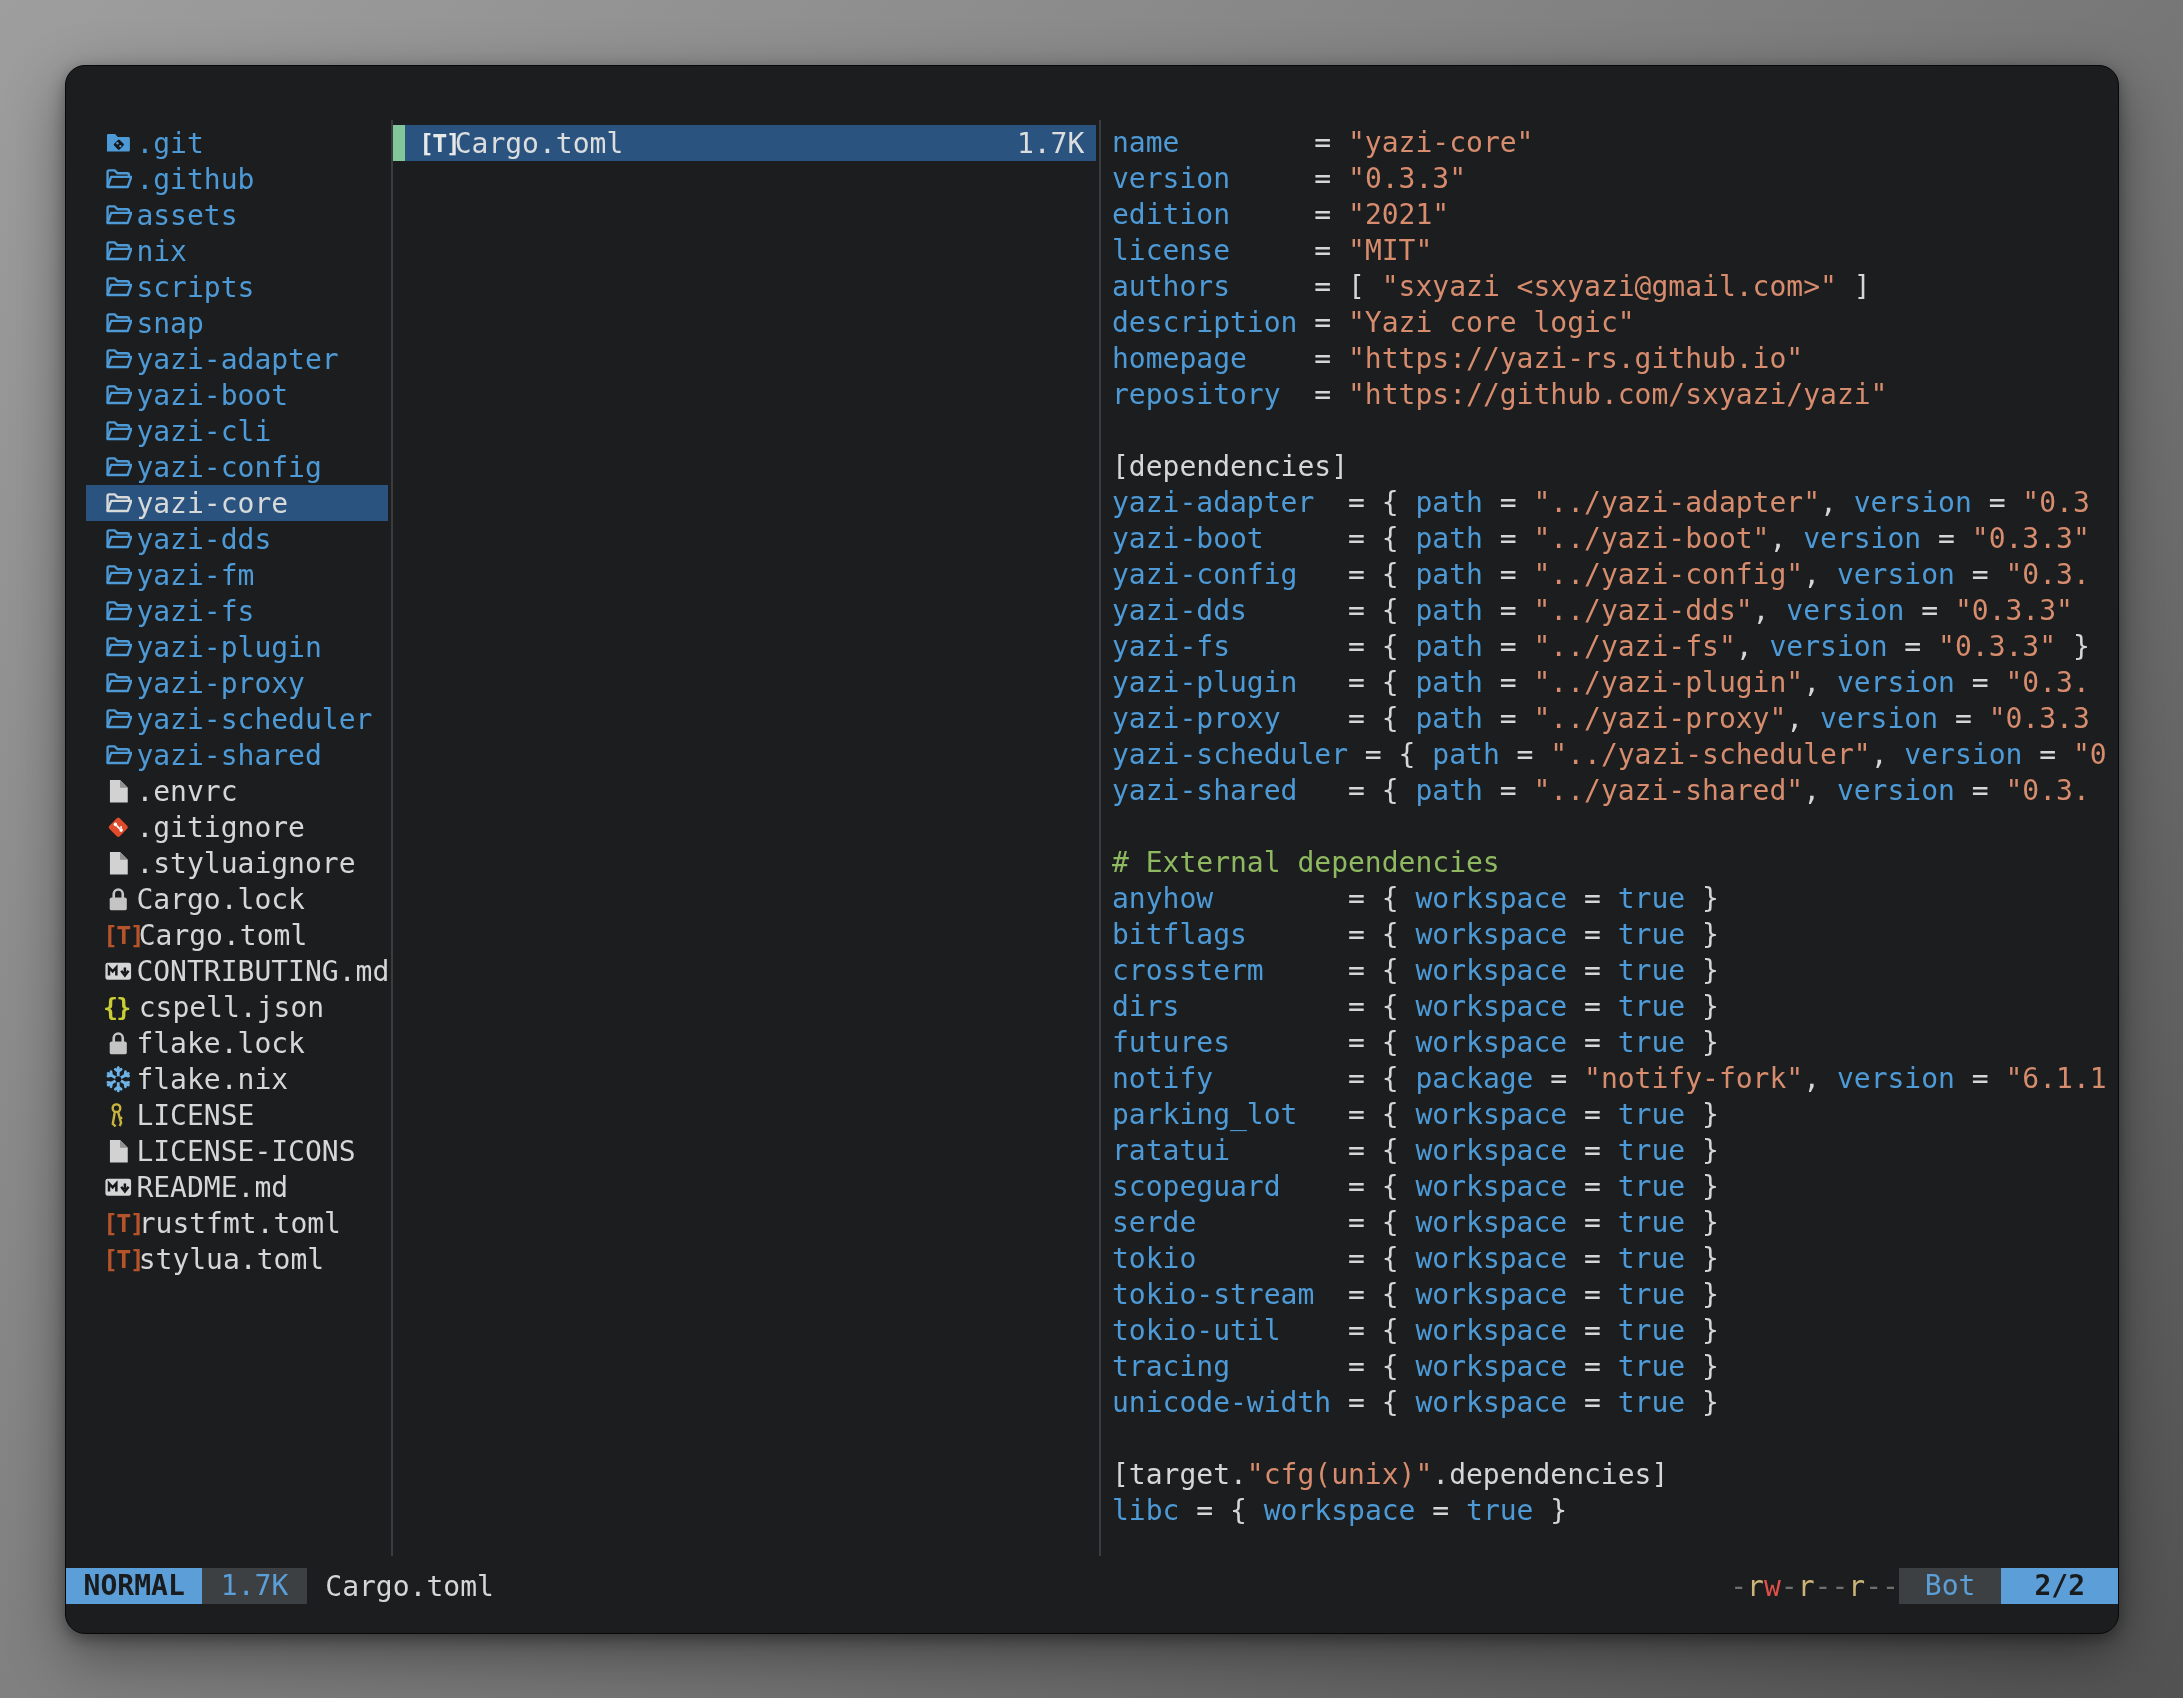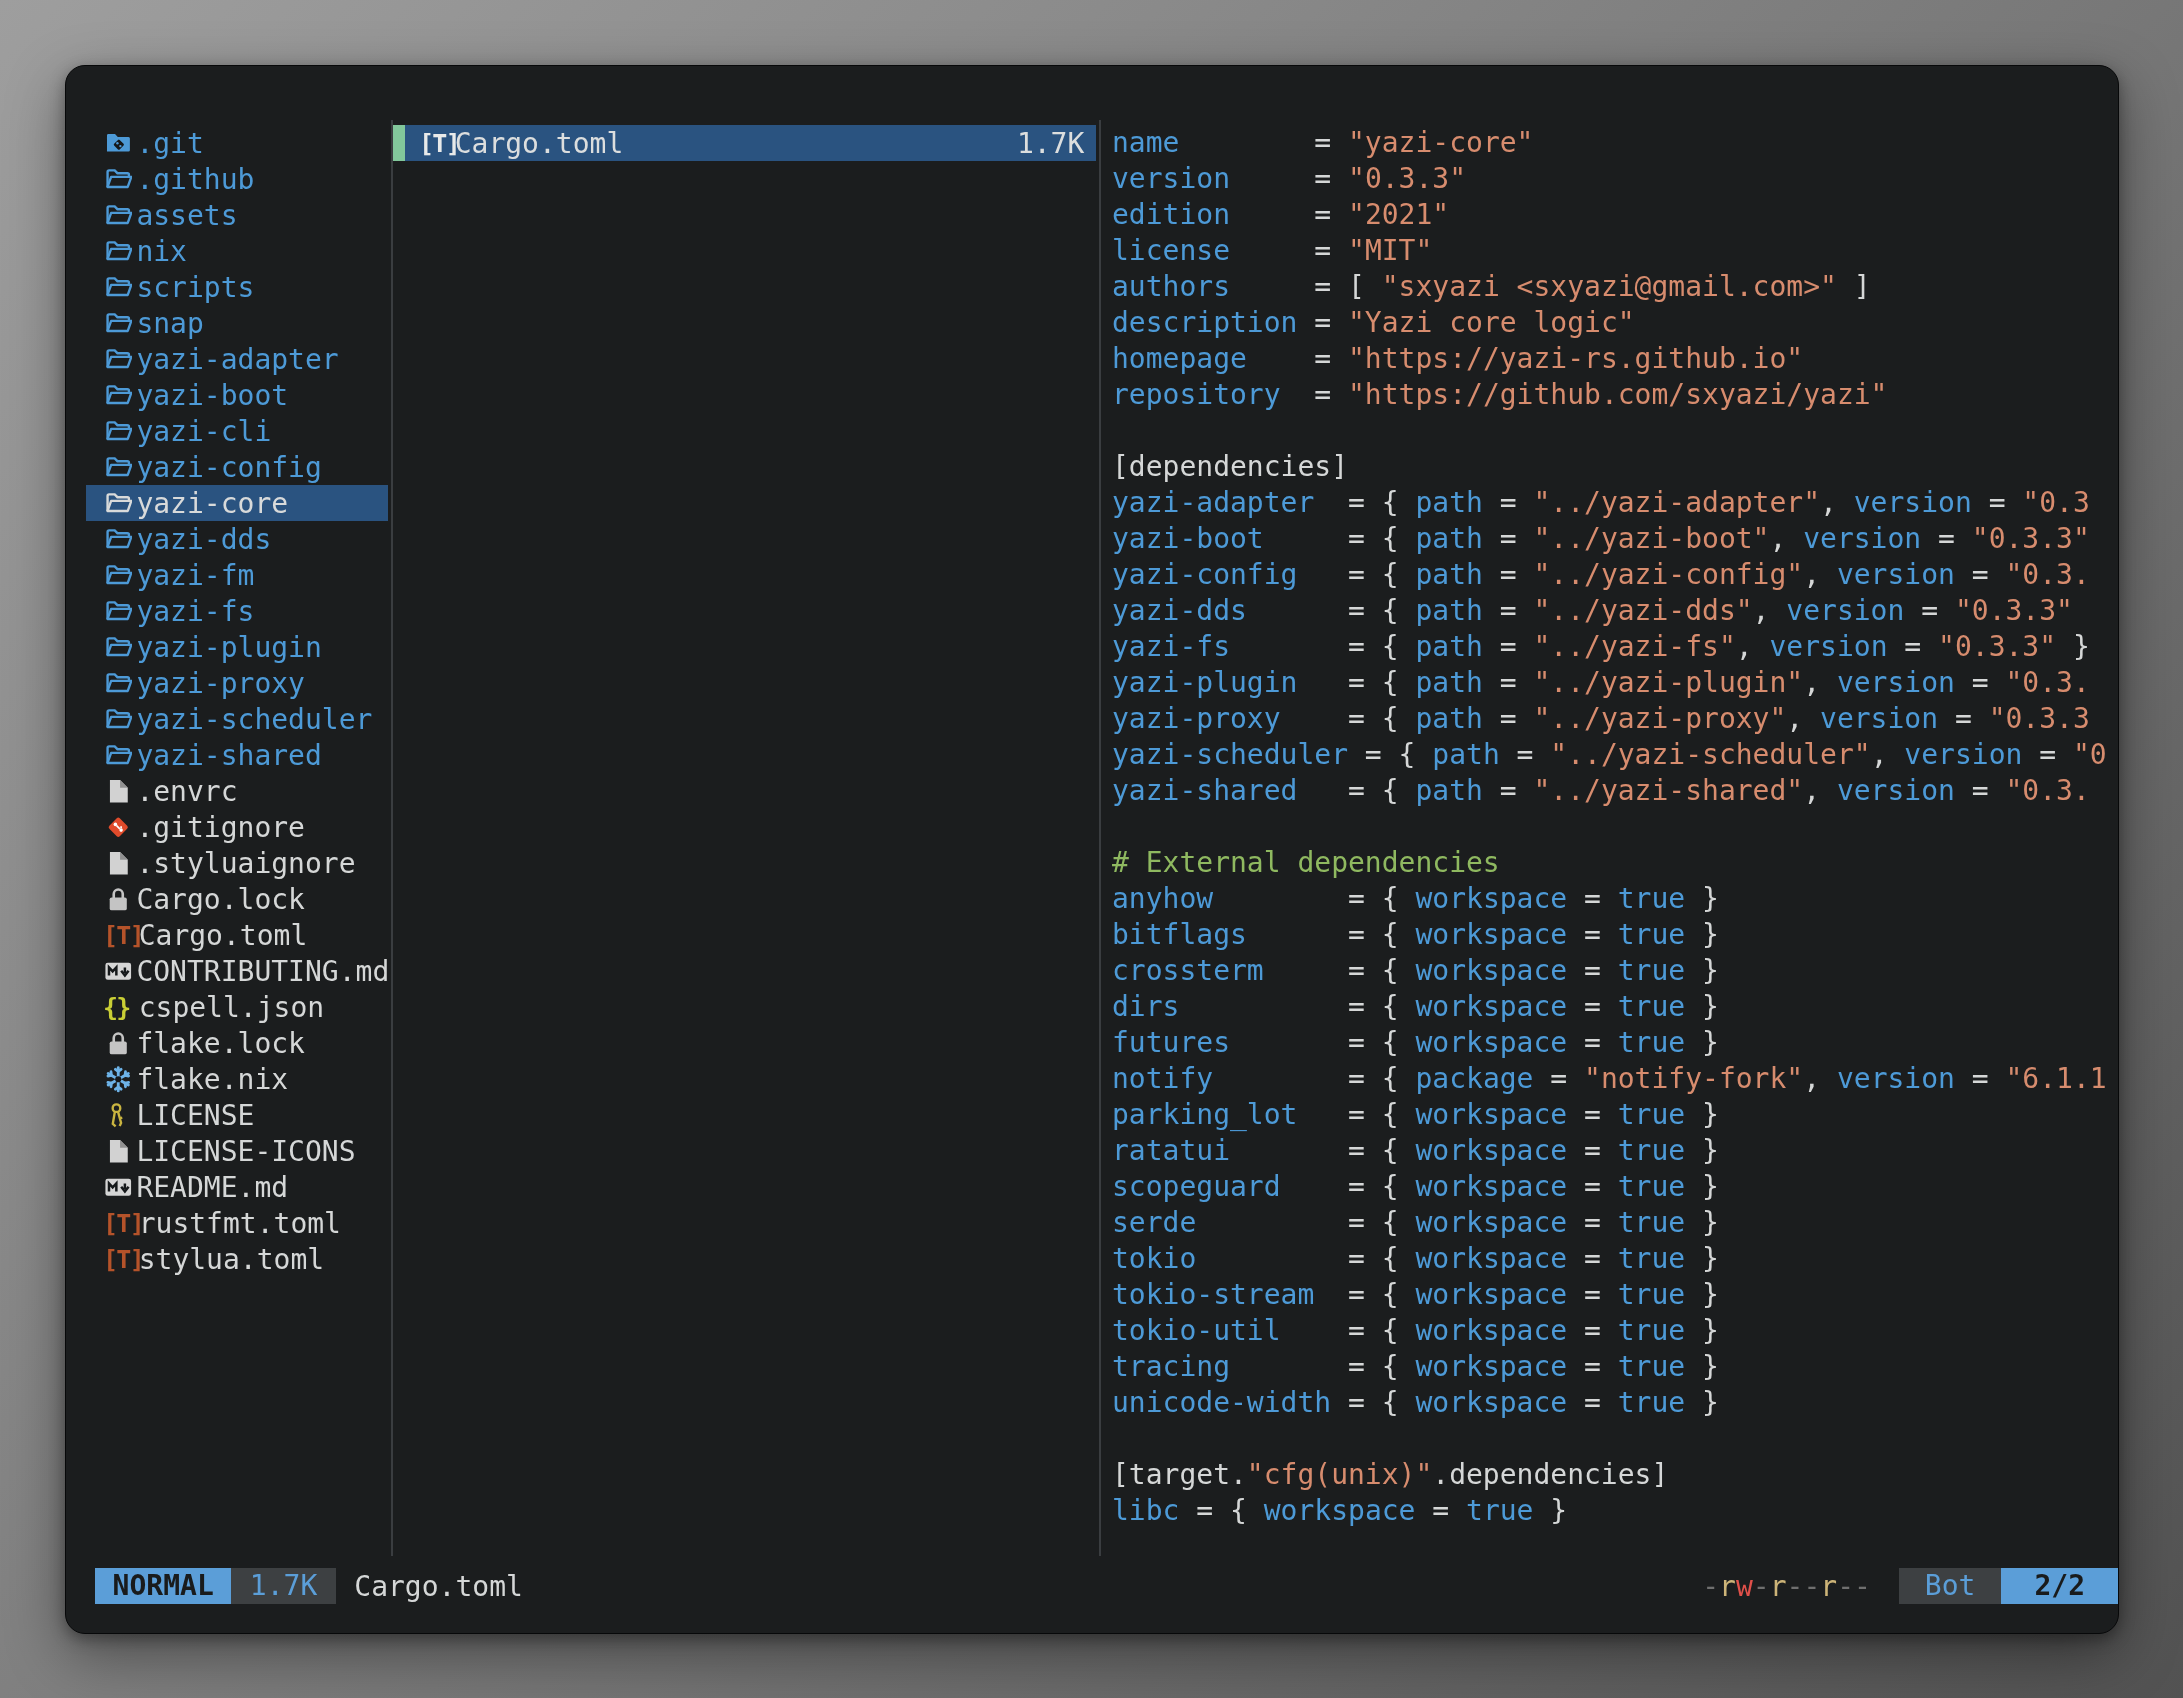--- a/index.html
+++ b/index.html
@@ -50,25 +50,25 @@
   .line{height:36px;line-height:36px;font-size:28px;white-space:pre;overflow:hidden;}
   .c-w{color:var(--foreground);}
   .c-b{color:var(--accent-blue);}
   .c-s{color:var(--string-salmon);}
   .c-g{color:var(--comment-green);margin-top:48px;}
   #status-bar{
     position:absolute;left:0;right:0;top:1502px;height:36px;
     display:flex;align-items:center;font-size:28px;
   }
   .badge{height:36px;display:inline-flex;align-items:center;line-height:36px;}
-  #mode-badge{background:var(--status-blue);color:var(--status-text-dark);font-weight:bold;padding:0 17.6px;margin-left:29px;}
+  #mode-badge{background:var(--status-blue);color:var(--status-text-dark);font-weight:bold;padding:0 17.6px;}
   #size-badge{background:var(--status-gray);color:var(--status-blue);padding:0 18.5px;}
   #filename-label{color:var(--foreground);margin-left:18.5px;}
   #status-right{margin-left:auto;display:flex;align-items:center;}
-  #permissions-label{white-space:pre;margin-right:28px;}
+  #permissions-label{white-space:pre;margin-right:0;}
   .pm-dash{color:var(--perm-dash);}
   .pm-read{color:var(--perm-read);}
   .pm-write{color:var(--perm-write);}
   #scroll-badge{background:var(--status-gray);color:var(--status-blue);padding:0 26px;}
   #position-badge{background:var(--status-blue);color:var(--status-text-dark);font-weight:bold;padding:0 33px;}
 </style>
 </head>
 <body>
 
 <div id="window">

